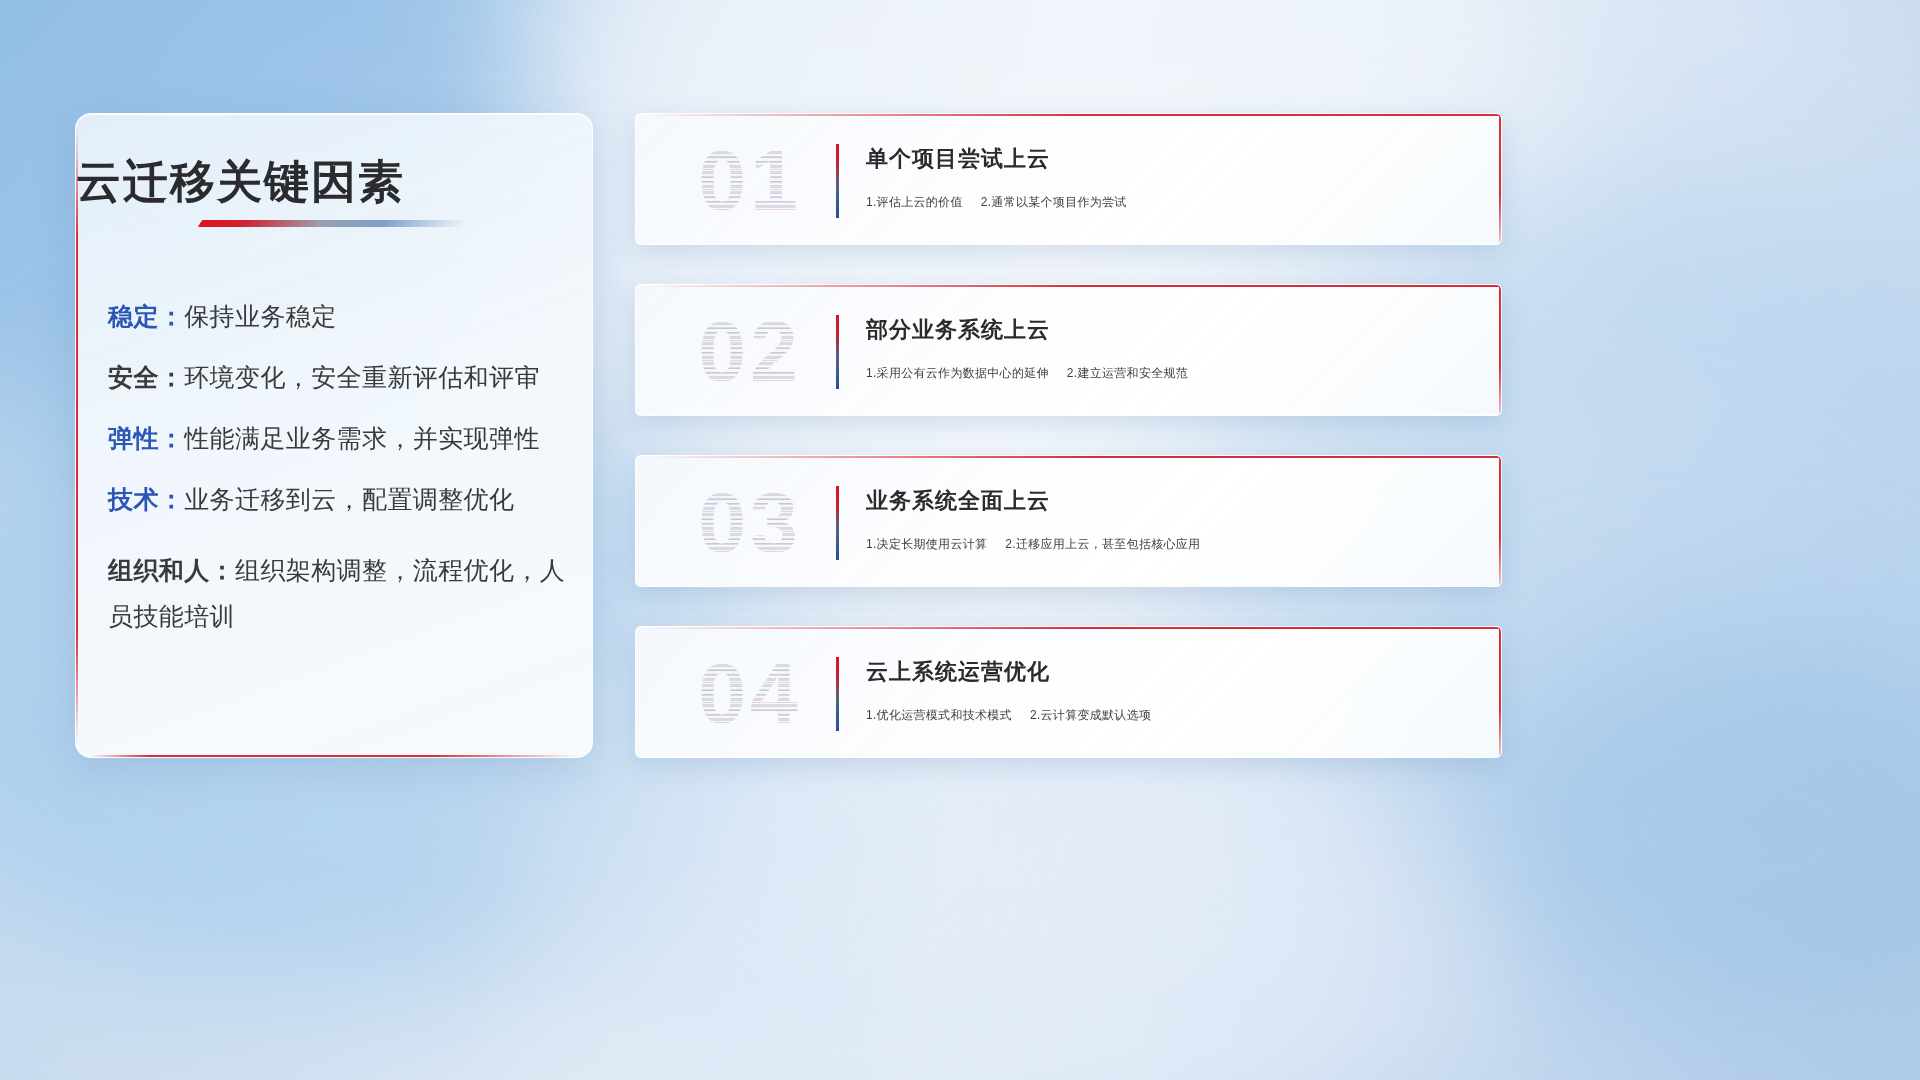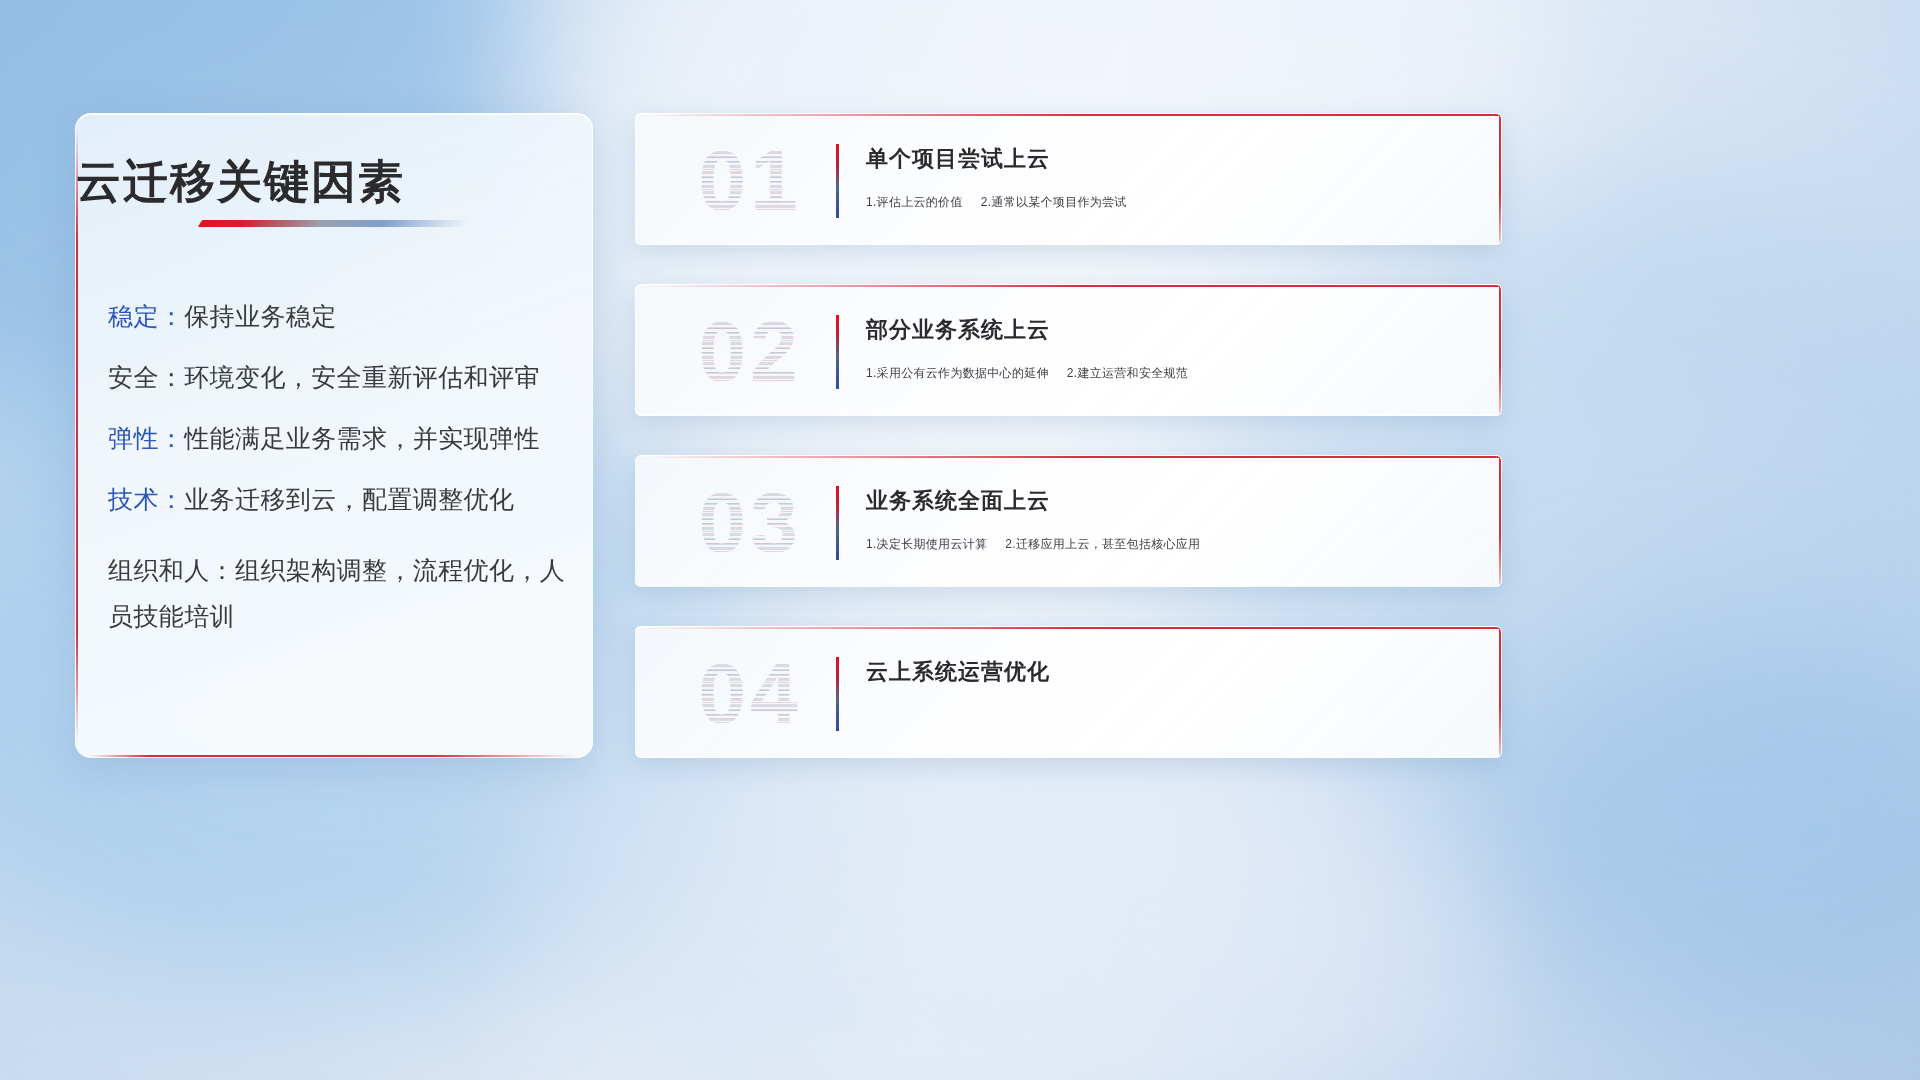--- a/index.html
+++ b/index.html
@@ -62,21 +62,21 @@
     transform:skewX(-32deg);
     border-radius:1px;
   }
   .factor-list{
     position:absolute;left:32px;right:24px;top:190px;
   }
   .factor{
     font-size:25px;line-height:1;color:#3a3a3c;margin-bottom:36px;
     letter-spacing:.4px;white-space:nowrap;
   }
-  .factor .lbl{font-weight:400;}
+  .factor .lbl{font-weight:700;}
   .factor.blue .lbl{color:#2b56b5;}
   .factor.dark .lbl{color:#3a3a3c;}
   .factor .val{color:#3a3a3c;}
   .factor.wrap{white-space:normal;line-height:1.82;margin-bottom:0;}
 
   
   .stage{
     position:absolute;left:635px;width:865px;height:130px;
     border-radius:6px;
     background:linear-gradient(135deg,rgba(244,248,252,.97) 0%,rgba(252,253,255,.99) 38%,rgba(255,255,255,1) 62%,rgba(246,250,253,.97) 100%);
@@ -194,13 +194,16 @@
   <div class="stage-sub">
     <span>1.决定长期使用云计算</span><span class="gap"></span><span>2.迁移应用上云，甚至包括核心应用</span>
   </div>
 </div>
 
 <div class="stage s4">
   <div class="num-glow">04</div>
   <div class="num">04</div>
   <div class="divider"></div>
   <div class="stage-title">云上系统运营优化</div>
+  <div class="stage-sub">
+    <span>1.优化运营模式和技术模式</span><span class="gap"></span><span>2.云计算变成默认选项</span>
+  </div>
 </div>
 
 </body></html>

